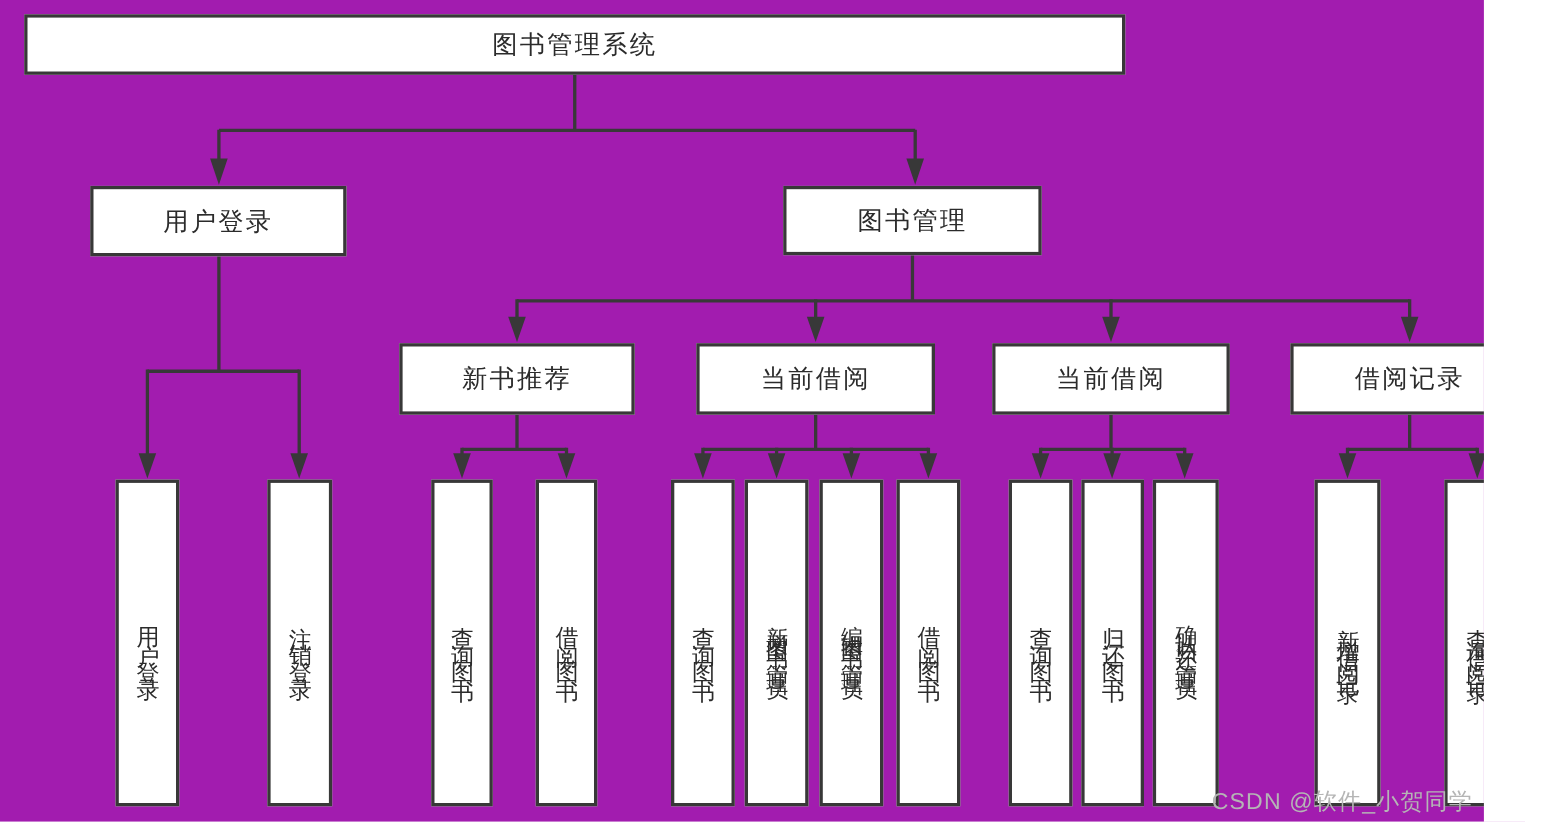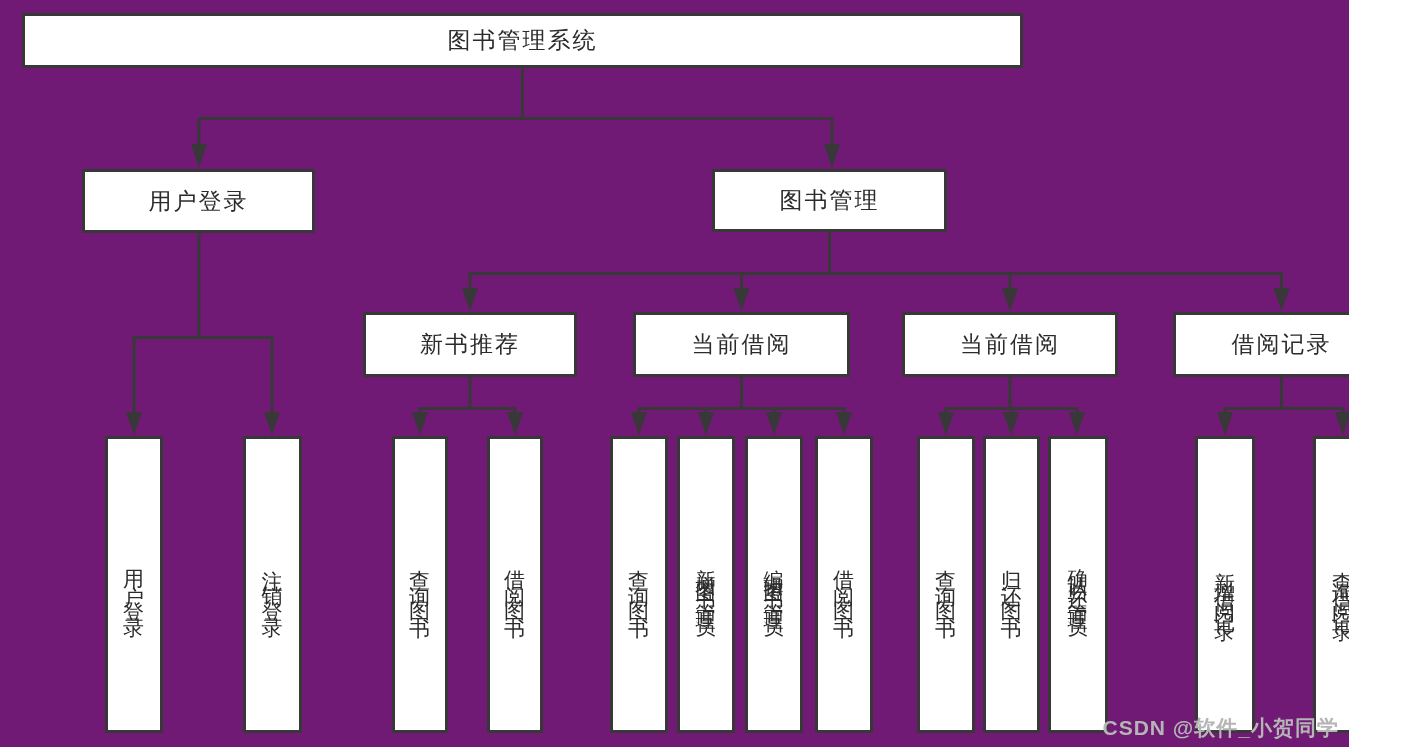--- a/index.html
+++ b/index.html
@@ -1,34 +1,34 @@
 <!DOCTYPE html>
 <html><head>
 <meta charset="utf-8">
 <style>
   html,body{margin:0;padding:0;background:#fff;}
   .canvas{
-    position:relative;width:1349px;height:747px;background:#701a75;
+    position:relative;width:1349px;height:747px;background:#a21caf;
     font-family:"Liberation Sans","DejaVu Sans",sans-serif;overflow:hidden;
   }
   svg.wires{position:absolute;left:0;top:0;z-index:1;}
   .node{
     position:absolute;box-sizing:border-box;border:3px solid #383838;background:#ffffff;
     display:flex;align-items:center;justify-content:center;color:#2b2b2b;z-index:2;
   }
   .h{font-size:23px;letter-spacing:2px;white-space:nowrap;}
   .v{
     writing-mode:vertical-rl;text-orientation:mixed;
     font-size:21px;line-height:1;letter-spacing:16px;
   }
   .v.med{letter-spacing:10px;}
   .v.dense{font-size:20px;letter-spacing:7px;}
   .watermark{
     position:absolute;right:10px;bottom:5px;z-index:5;
-    font-size:21px;color:#b5b5b5;letter-spacing:1px;white-space:nowrap;font-weight:bold;
+    font-size:21px;color:#b5b5b5;letter-spacing:1px;white-space:nowrap;
   }
 </style>
 </head>
 <body>
 
 <div class="canvas">
 
   <svg class="wires" width="1405" height="747" viewBox="0 0 1405 747">
     <g stroke="#383838" stroke-width="3" fill="none">
 

